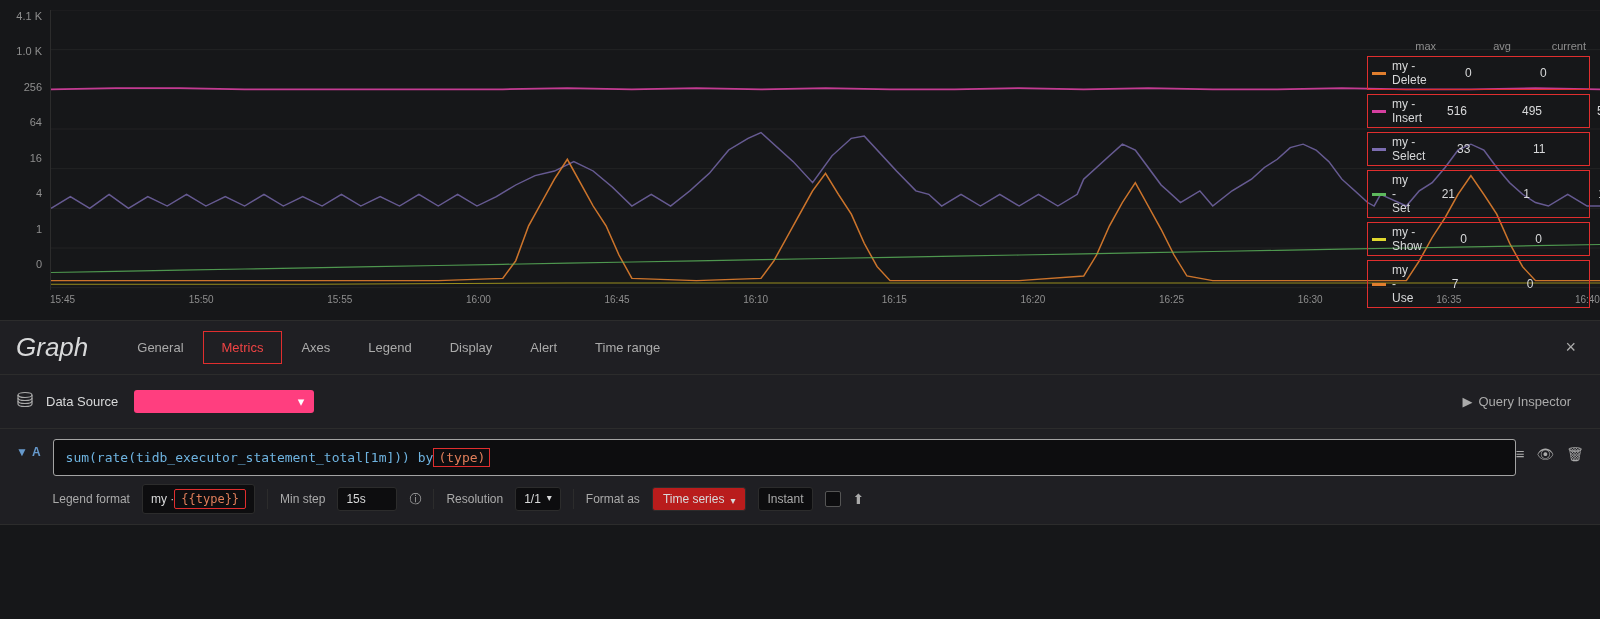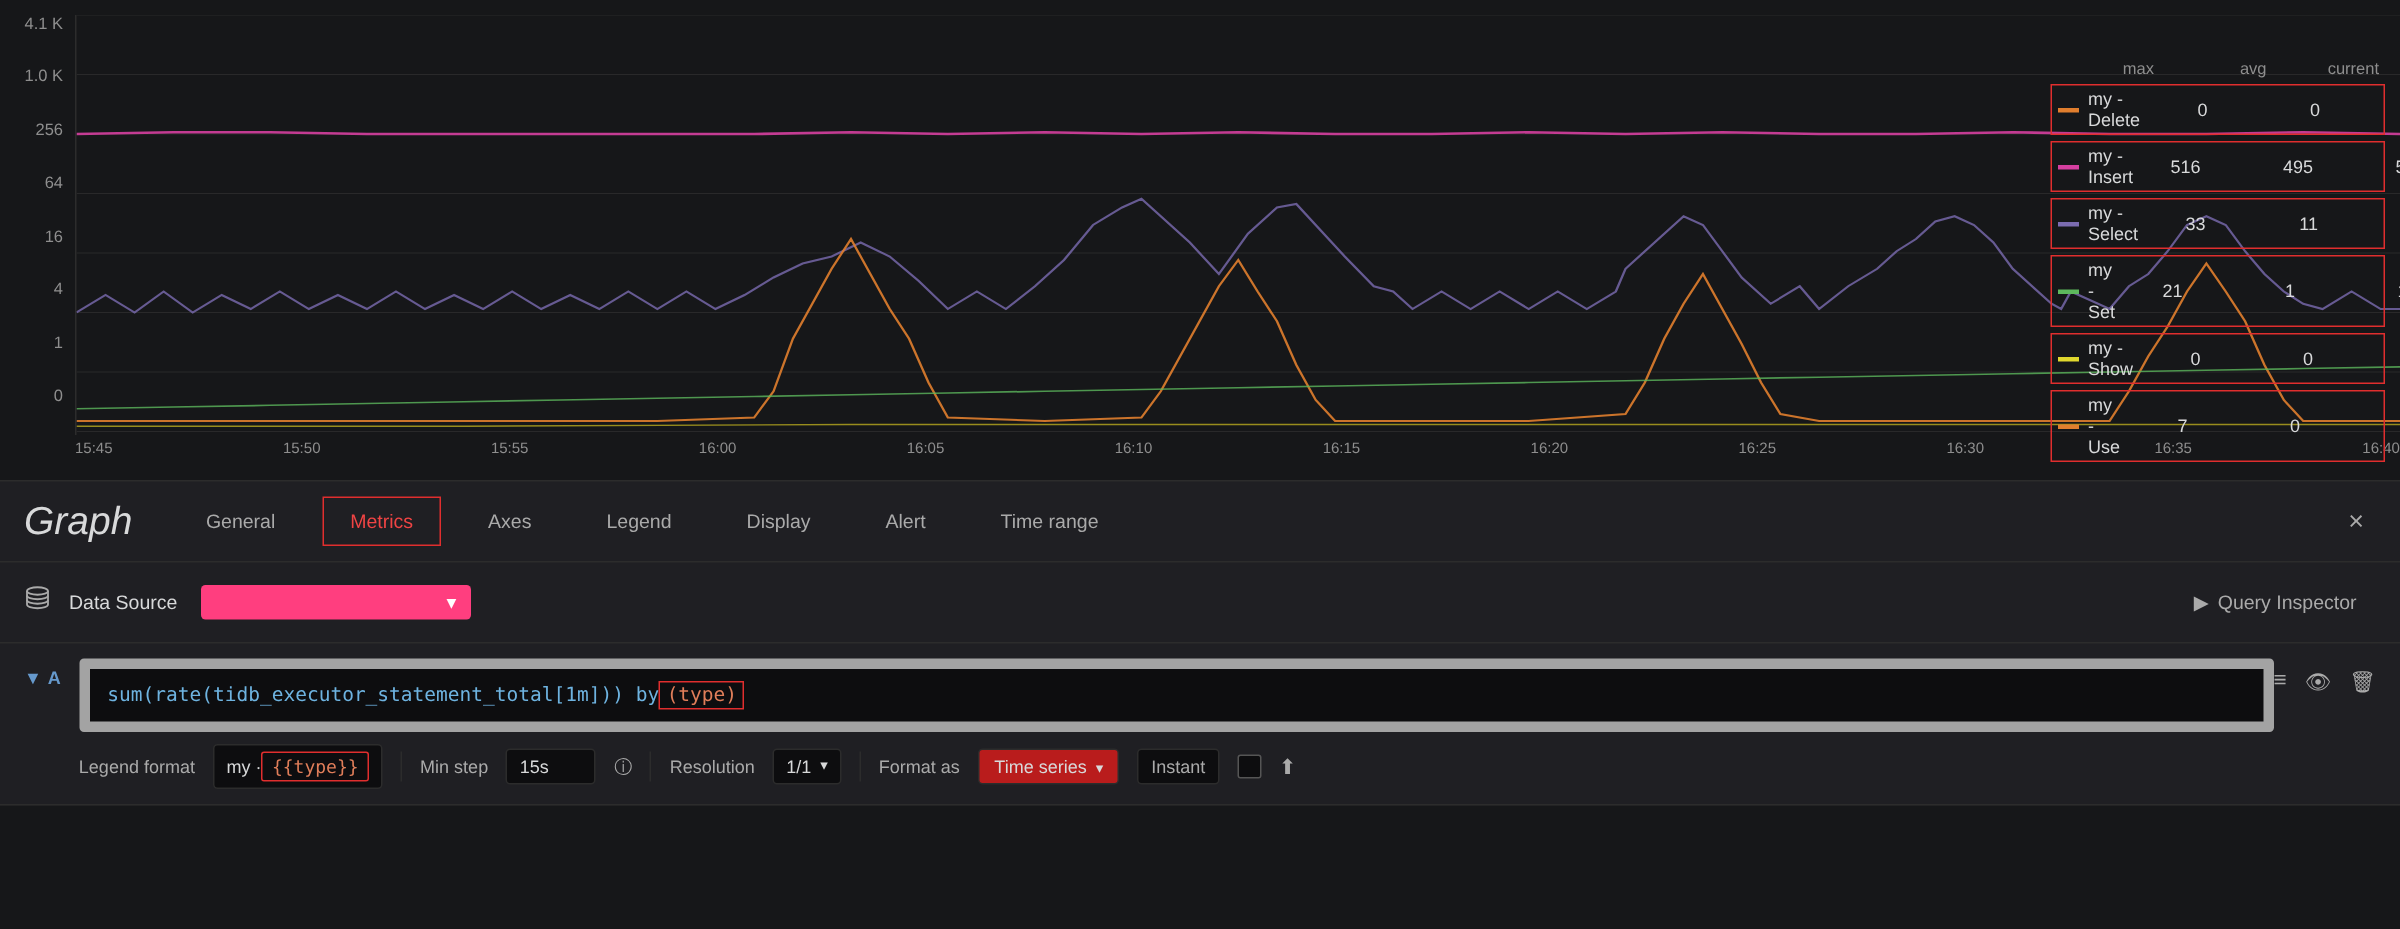--- a/index.html
+++ b/index.html
@@ -139,21 +139,21 @@
     .panel-title {
       font-size: 26px;
       font-style: italic;
       color: #d8d9da;
       margin-right: 30px;
       font-weight: 300;
     }
 
     .tabs {
       display: flex;
-      gap: 12px;
+      gap: 0;
       flex: 1;
     }
 
     .tab {
       padding: 8px 18px;
       cursor: pointer;
       border: 1px solid transparent;
       color: #aaa;
       font-size: 13px;
     }
@@ -257,21 +257,21 @@
 
     .query-input-area {
       flex: 1;
       display: flex;
       flex-direction: column;
       gap: 8px;
     }
 
     .query-expr {
       background: #0d0d0f;
-      border: 7px solid #a3a3a3;
+      border: 1px solid #a3a3a3;
       border-radius: 3px;
       padding: 8px 12px;
       color: #d8d9da;
       font-family: monospace;
       font-size: 13px;
       display: flex;
       align-items: center;
     }
 
     .query-expr .expr-text {
@@ -502,21 +502,21 @@
             </div>
           </div>
       </div>
     </div>
   </div>
   <div class="x-axis">
     <span>15:45</span>
     <span>15:50</span>
     <span>15:55</span>
     <span>16:00</span>
-    <span>16:05</span>
+    <span>16:45</span>
     <span>16:10</span>
     <span>16:15</span>
     <span>16:20</span>
     <span>16:25</span>
     <span>16:30</span>
     <span>16:35</span>
     <span>16:40</span>
   </div>
 </div>
 

